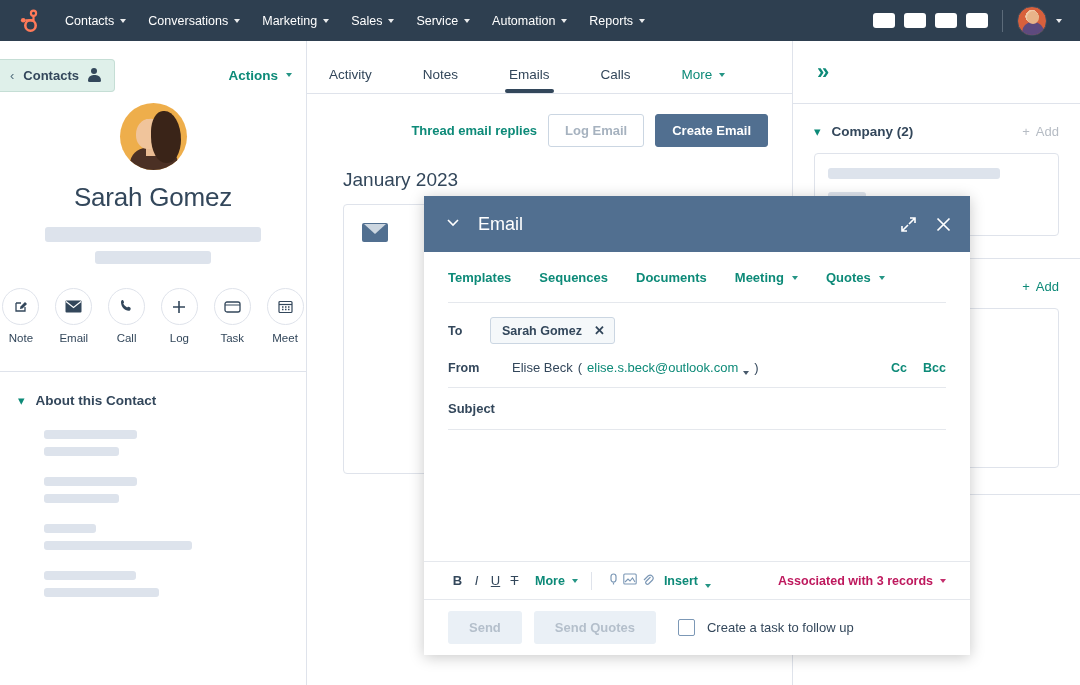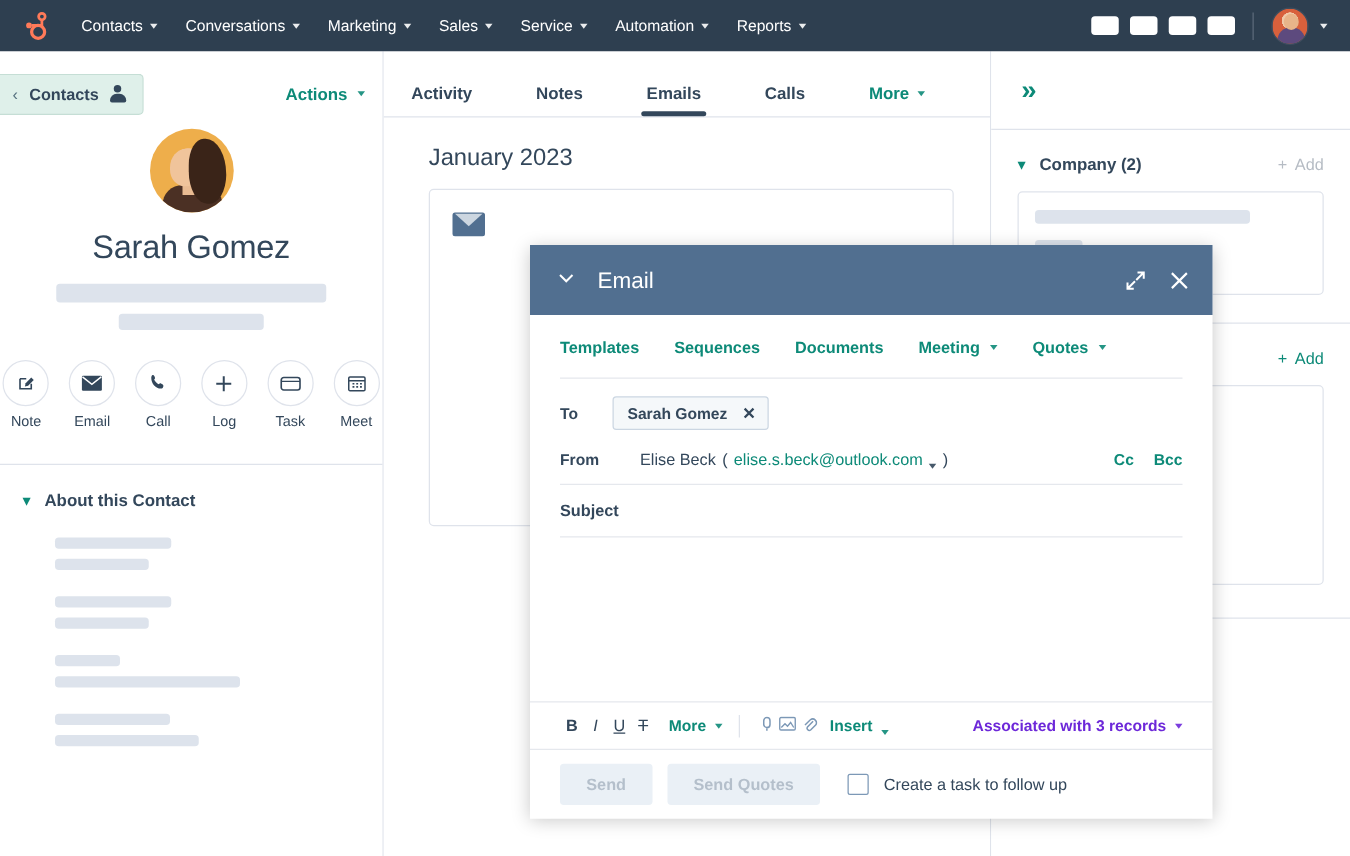--- a/index.html
+++ b/index.html
@@ -86,21 +86,21 @@
   .section-title { font-size: 13.5px; font-weight: 700; color:#33475b; }
   .about-skels { padding: 22px 0 0 44px; display:flex; flex-direction:column; }
 
   
   .centercol {
     position: absolute; top: 41px; left: 307px; width: 486px; height: 644px;
     background: #fff; border-right: 1px solid #dfe3eb;
   }
   .tabs { display:flex; align-items:flex-end; height: 52px; padding: 0 22px; }
   .tab {
-    font-size: 13.5px; color:#33475b; font-weight:700; padding: 0 0 11px 0;
+    font-size: 13.5px; color:#33475b; font-weight:400; padding: 0 0 11px 0;
     margin-right: 51px; cursor:pointer; position:relative; white-space:nowrap;
   }
   .tab.active::after{content:"";position:absolute;left:-4px;right:-4px;bottom:0;height:4px;border-radius:2px;background:#33475b;}
   .tab.more { color:#0d8a78; display:flex; align-items:center; gap:7px; margin-right:0;}
   .tabs-line { height:1px; background:#dfe3eb; margin: 0 0px;}
   .thread-row { display:flex; align-items:center; justify-content:flex-end; gap: 11px; padding: 20px 24px 0 0; }
   .link-teal { color:#0d8a78; font-size:13px; font-weight:700; cursor:pointer;}
   .btn-outline {
     border:1px solid #cbd6e2; background:#fff; color:#a6b2bf;
     border-radius:3px; padding: 8px 16px; font-size:13px; font-weight:700; cursor:pointer;
@@ -171,21 +171,21 @@
     display:flex; align-items:center; gap: 0; padding: 0 24px; height: 38px;
     border-top:1px solid #e5e8ed; font-size:13px; color:#33475b;
   }
   .fmt { width:19px; text-align:center; font-size:13px; color:#33475b; cursor:pointer;}
   .fmt.b{font-weight:700;} .fmt.i{font-style:italic;} .fmt.u{text-decoration:underline;}
   .fmt.t{text-decoration:line-through;}
   .more-fmt { color:#0d8a78; font-weight:700; font-size:12.5px; margin-left:11px; display:flex;align-items:center;gap:7px;cursor:pointer;}
   .bar-div { width:1px;height:18px;background:#dfe3eb;margin: 0 13px;}
   .ins-ico { width:17px; text-align:center; color:#7c98b6; font-size:12px; cursor:pointer;}
   .insert-lbl { color:#0d8a78; font-weight:700; font-size:12.5px; margin-left:8px; display:flex;align-items:flex-end;gap:7px;cursor:pointer;}
-  .assoc { margin-left:auto; color:#6d28d9; font-weight:700; font-size:12.5px; display:flex;align-items:center;gap:7px;cursor:pointer;}
+  .assoc { margin-left:auto; color:#be185d; font-weight:700; font-size:12.5px; display:flex;align-items:center;gap:7px;cursor:pointer;}
   .modal-foot {
     height: 56px; display:flex; align-items:center; gap: 12px;
     padding: 0 24px; border-top:1px solid #e5e8ed;
   }
   .btn-dis {
     background:#eaf0f6; color:#b4bfcb; border:none; border-radius:3px;
     padding: 9px 21px; font-size:13px; font-weight:700; cursor:default;
   }
   .cbox { width:17px;height:17px;border:1.5px solid #7c98b6;border-radius:2px;background:#fff;margin-left:10px;cursor:pointer;}
   .cbox-lbl { font-size:13px; color:#33475b;}
@@ -354,20 +354,25 @@
       <div class="tab">Notes</div>
       <div class="tab active">Emails</div>
       <div class="tab">Calls</div>
       <div class="tab more">
         <span>More</span>
         <i class="caret"></i>
       </div>
     </div>
     <div class="tabs-line"></div>
 
+    <div class="thread-row">
+      <span class="link-teal">Thread email replies</span>
+      <button class="btn-outline">Log Email</button>
+      <button class="btn-solid">Create Email</button>
+    </div>
 
     <div class="month-label">January 2023</div>
 
     <div class="email-card">
       <div class="env-ico">
           <div class="b"></div>
           <div class="f"></div>
         </div>
     </div>
   </div>

